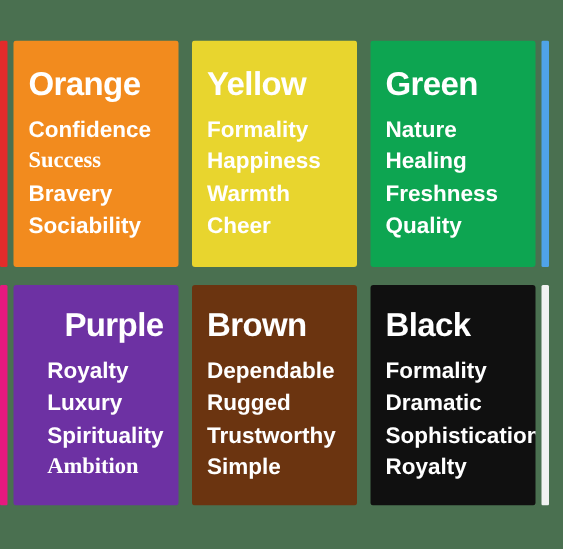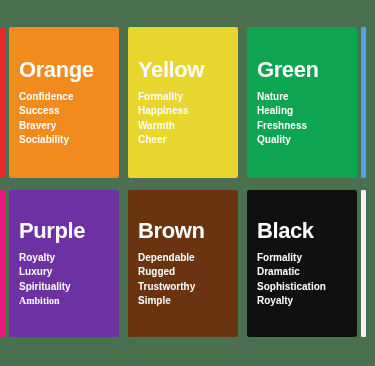--- a/index.html
+++ b/index.html
@@ -67,40 +67,40 @@
     margin: 0 0 9px 0;
     white-space: nowrap;
   }
 
   .keyword-list {
     list-style: none;
     margin: 0;
     padding: 0;
   }
   .keyword-item {
-    font-size: 10px;
+    font-size: 15px;
     font-weight: bold;
     line-height: 1.42;
     color: #ffffff;
     white-space: nowrap;
   }
 </style>
 </head>
 <body style="background: rgb(74, 112, 80);">
 
 <div id="palette-board" style="background: rgb(74, 112, 80);">
 
   <div class="carousel-row" id="row-primary">
       <div class="card-sliver" style="background: rgb(227, 43, 43);"></div>
       <div class="sliver-gap"></div>
       <div class="color-card" style="background: rgb(242, 139, 30);">
         <div class="card-title" style="color: rgb(255, 255, 255);">Orange</div>
         <ul class="keyword-list">
           <li class="keyword-item" style="color: rgb(255, 255, 255);">Confidence</li>
-          <li class="keyword-item" style="color: rgb(255, 255, 255);">Success</li>
+          <li class="keyword-item" style="color: rgb(255, 255, 255); font-family: Liberation Serif, serif;">Success</li>
           <li class="keyword-item" style="color: rgb(255, 255, 255);">Bravery</li>
           <li class="keyword-item" style="color: rgb(255, 255, 255);">Sociability</li>
         </ul>
       </div>
       <div class="card-gap"></div>
       <div class="color-card" style="background: rgb(232, 213, 46);">
         <div class="card-title" style="color: rgb(255, 255, 255);">Yellow</div>
         <ul class="keyword-list">
           <li class="keyword-item" style="color: rgb(255, 255, 255);">Formality</li>
           <li class="keyword-item" style="color: rgb(255, 255, 255);">Happiness</li>
@@ -118,21 +118,21 @@
           <li class="keyword-item" style="color: rgb(255, 255, 255);">Quality</li>
         </ul>
       </div>
       <div class="sliver-gap"></div>
       <div class="card-sliver" style="background: rgb(79, 163, 232);"></div>
     </div>
 
   <div class="carousel-row" id="row-secondary">
       <div class="card-sliver" style="background: rgb(230, 25, 127);"></div>
       <div class="sliver-gap"></div>
-      <div class="color-card" style="background: rgb(109, 49, 163);">
+      <div class="color-card" style="background: rgb(109, 49, 163); align-items: flex-end;">
         <div class="card-title" style="color: rgb(255, 255, 255);">Purple</div>
         <ul class="keyword-list">
           <li class="keyword-item" style="color: rgb(255, 255, 255);">Royalty</li>
           <li class="keyword-item" style="color: rgb(255, 255, 255);">Luxury</li>
           <li class="keyword-item" style="color: rgb(255, 255, 255);">Spirituality</li>
           <li class="keyword-item" style="color: rgb(255, 255, 255); font-family: Liberation Serif, serif;">Ambition</li>
         </ul>
       </div>
       <div class="card-gap"></div>
       <div class="color-card" style="background: rgb(107, 52, 16);">

